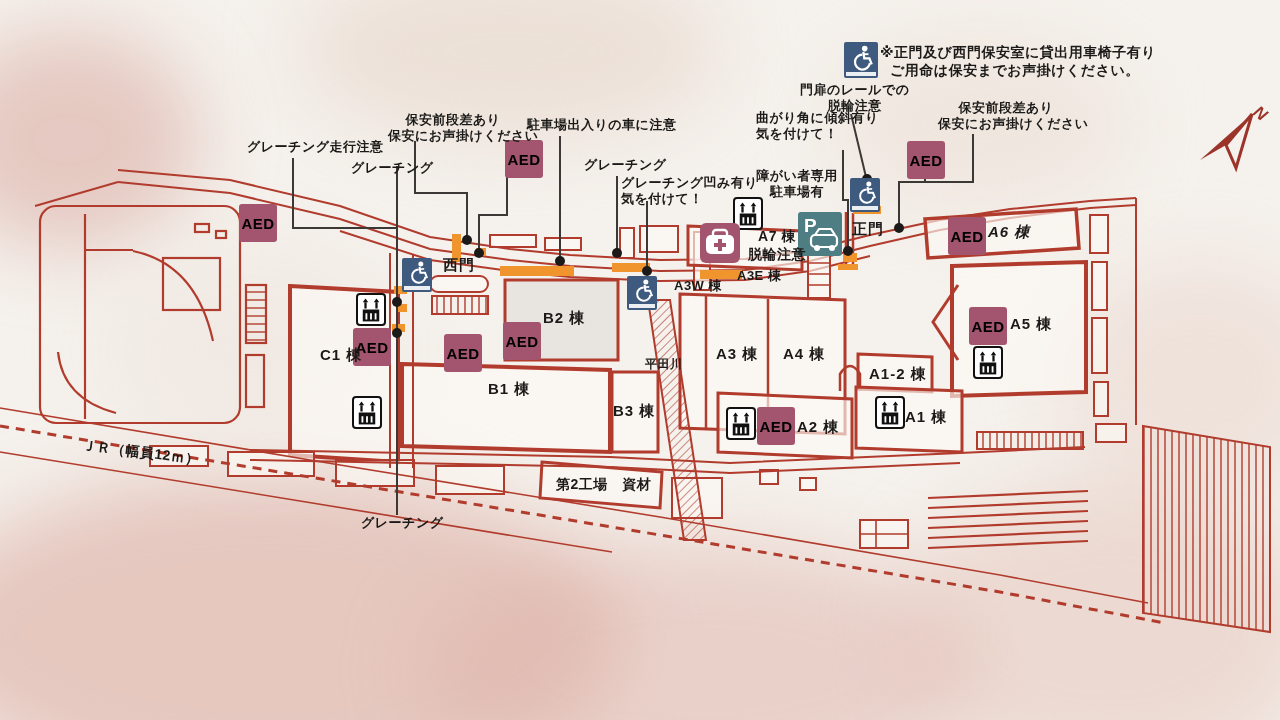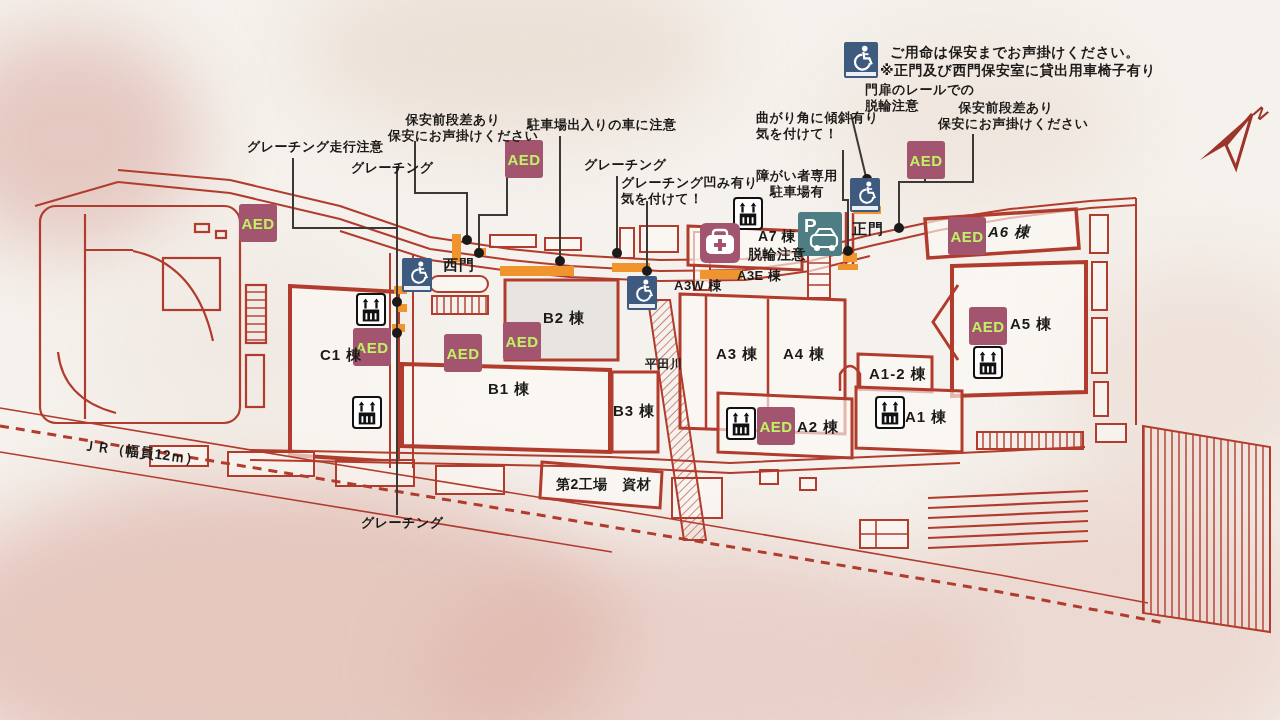--- a/index.html
+++ b/index.html
@@ -11,21 +11,21 @@
   .blob{position:absolute;border-radius:50%;filter:blur(38px);pointer-events:none;}
   #map-svg{position:absolute;left:0;top:0;}
   .lbl{
     position:absolute;color:#1c1a18;font-weight:bold;font-size:13px;line-height:1.25;
     white-space:nowrap;letter-spacing:0.5px;
   }
   .lbl.c{text-align:center;}
   .lbl span{display:block;}
   .big{font-size:15px;letter-spacing:1px;}
   .aed{
-    position:absolute;width:38px;height:38px;background:#a3546f;color:#bef264;
+    position:absolute;width:38px;height:38px;background:#a3546f;color:#000000;
     border-radius:3px;display:flex;align-items:center;justify-content:center;
     font-weight:bold;font-size:15px;letter-spacing:0.5px;
   }
   .ficon{
     position:absolute;width:30px;height:33px;background:#fff;border:2px solid #111;
     border-radius:4px;display:flex;align-items:center;justify-content:center;box-sizing:border-box;
   }
   .wicon{
     position:absolute;width:30px;height:34px;background:#3e5a7e;border-radius:2px;
     box-sizing:border-box;padding-top:1px;text-align:center;
@@ -326,37 +326,37 @@
 
 <div class="micon" style="left:700px;top:223px;">
   <svg width="40" height="40" viewBox="0 0 40 40">
     <rect x="13" y="7" width="14" height="8" rx="3" fill="none" stroke="#fff" stroke-width="2.4"></rect>
     <rect x="6" y="12" width="28" height="19" rx="5" fill="#fff"></rect>
     <path d="M18 16 h4 v4 h4 v4 h-4 v4 h-4 v-4 h-4 v-4 h4 z" fill="#a3546f"></path>
   </svg>
 </div>
 
 <div class="lbl" style="left:880px;top:44px;font-size:14px;">
+  <span>※正門及び西門保安室に貸出用車椅子有り</span>
   <span style="padding-left:10px;">ご用命は保安までお声掛けください。</span>
-  <span>※正門及び西門保安室に貸出用車椅子有り</span>
 </div>
 
 <div class="lbl" style="left:247px;top:139px;">グレーチング走行注意</div>
 <div class="lbl" style="left:351px;top:160px;">グレーチング</div>
 <div class="lbl c" style="left:388px;top:112px;width:130px;">
   <span>保安前段差あり</span>
     <span>保安にお声掛けください</span>
 </div>
 <div class="lbl" style="left:527px;top:117px;">駐車場出入りの車に注意</div>
 <div class="lbl" style="left:584px;top:157px;">グレーチング</div>
 <div class="lbl" style="left:621px;top:175px;">
   <span>グレーチング凹み有り</span>
     <span>気を付けて！</span>
 </div>
-<div class="lbl" style="left:865px;top:82px;">
+<div class="lbl" style="left:800px;top:82px;text-align:center;">
   <span>門扉のレールでの</span>
     <span>脱輪注意</span>
 </div>
 <div class="lbl" style="left:756px;top:110px;">
   <span>曲がり角に傾斜有り</span>
     <span>気を付けて！</span>
 </div>
 <div class="lbl c" style="left:752px;top:168px;width:90px;">
   <span>障がい者専用</span>
     <span>駐車場有</span>

